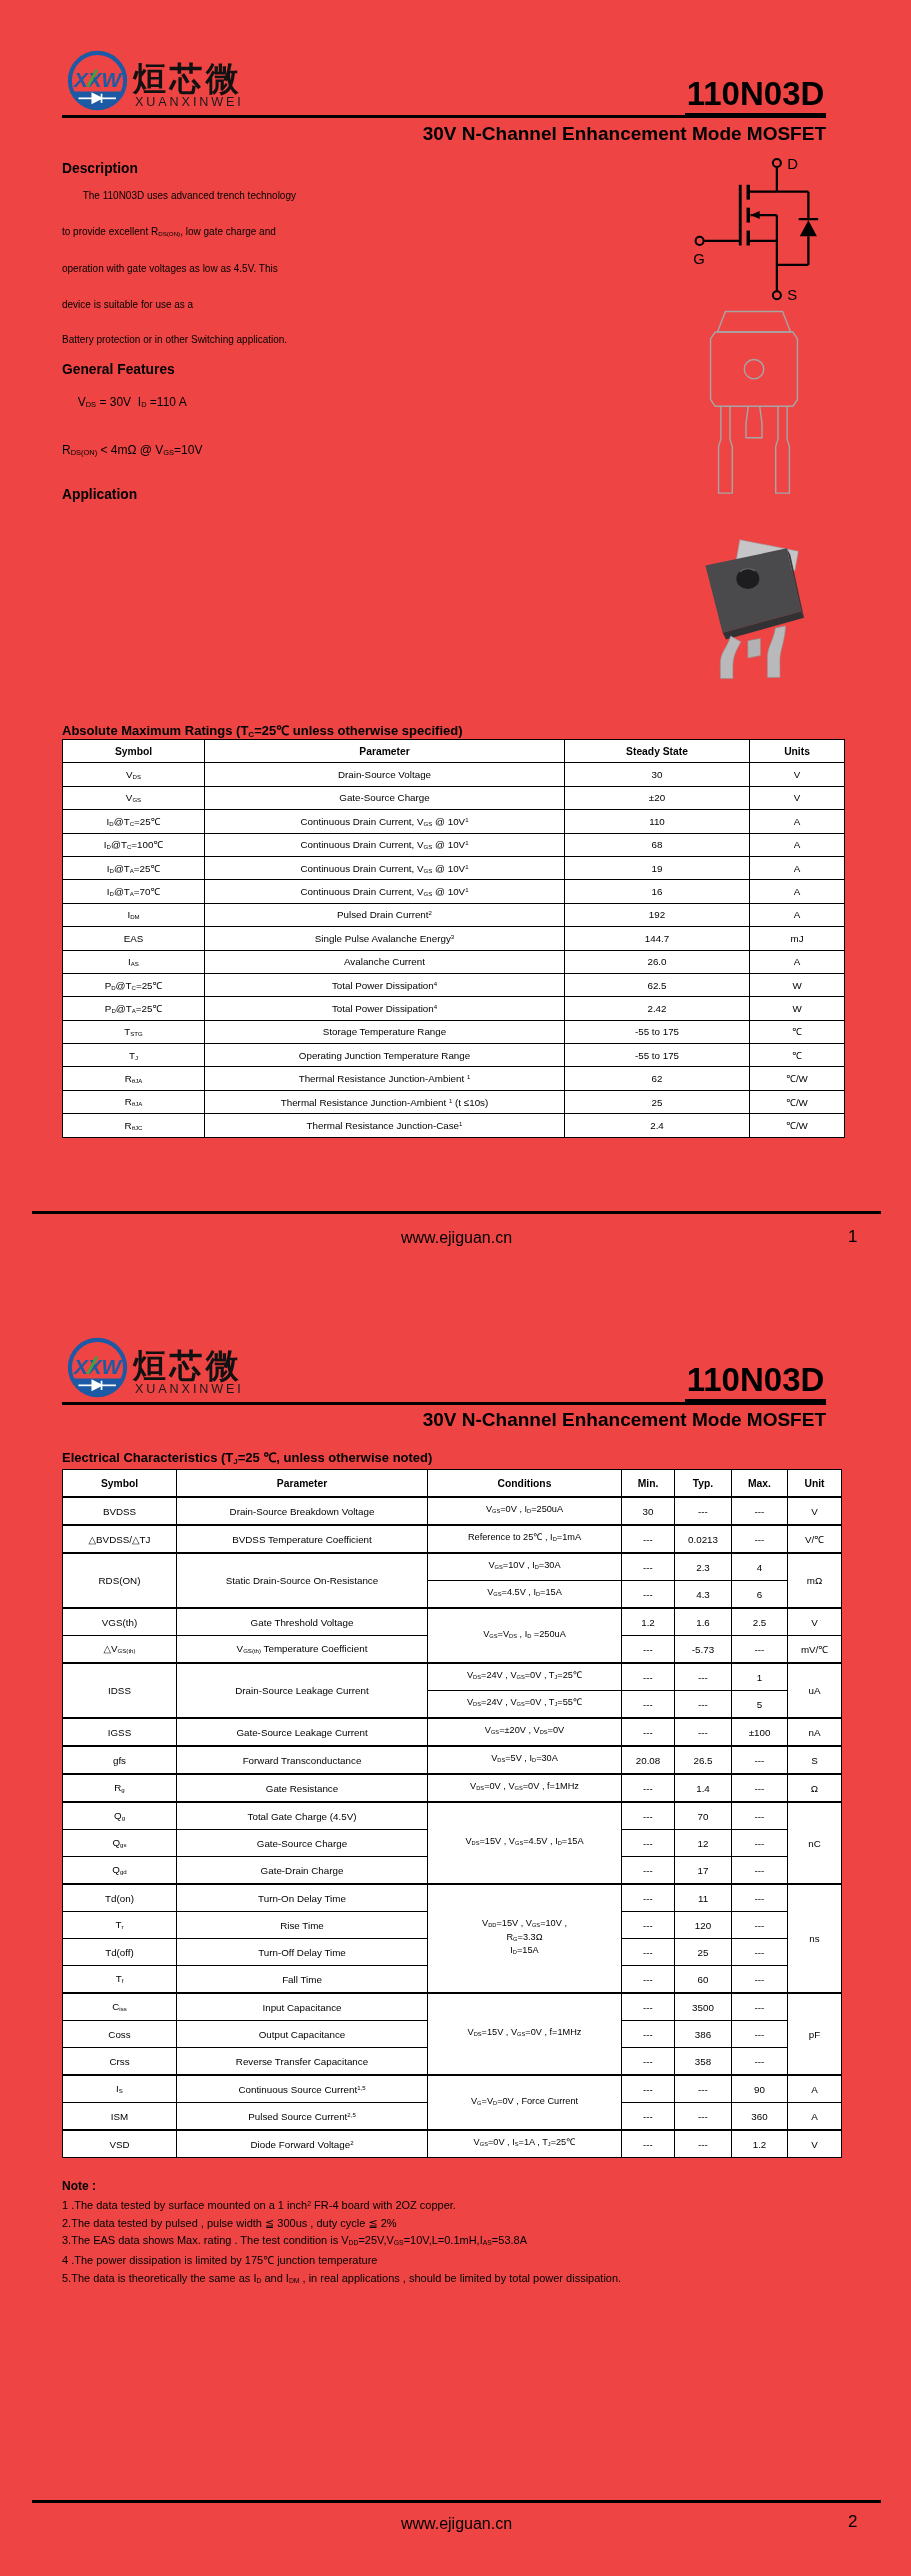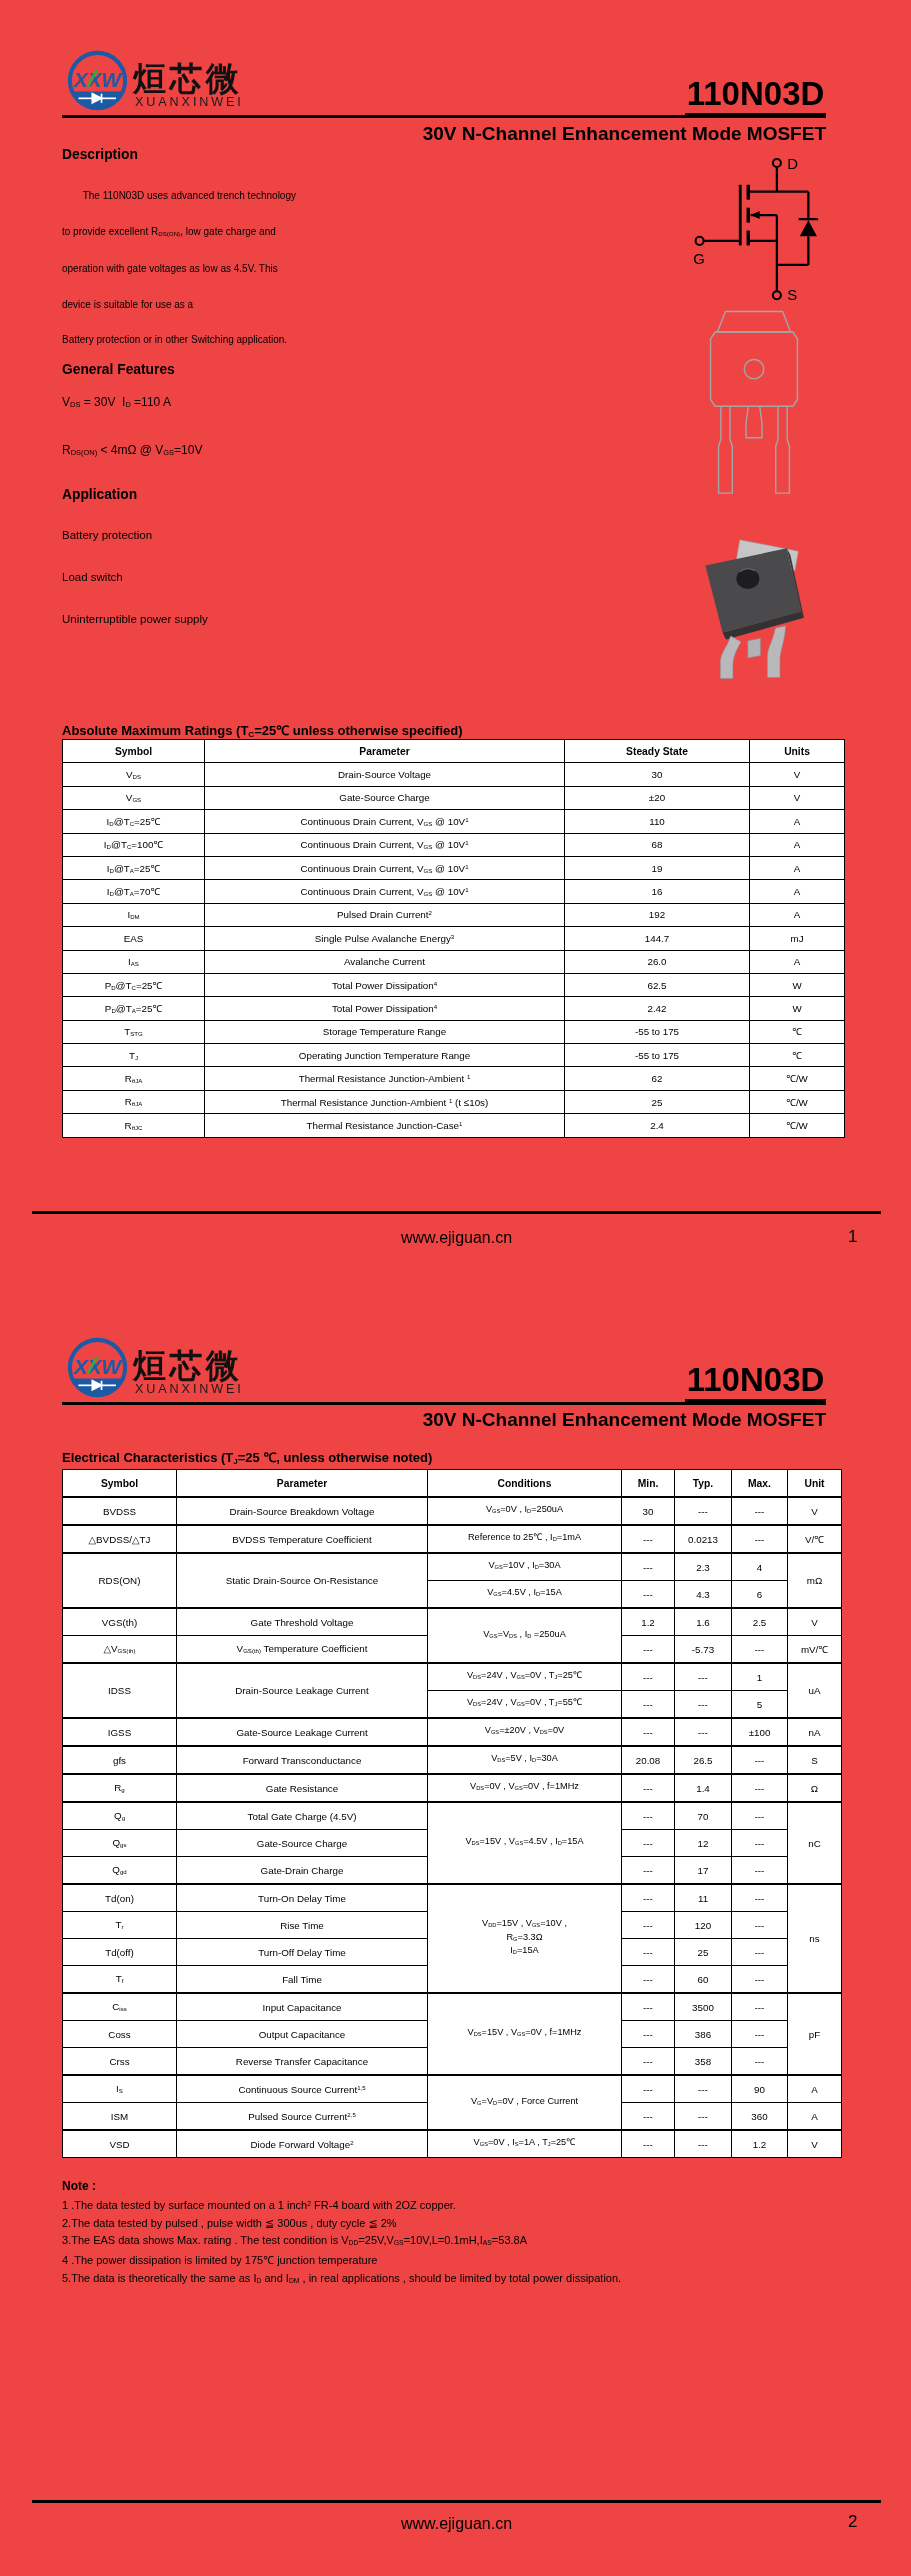--- a/index.html
+++ b/index.html
@@ -19,21 +19,21 @@
   .rule { background:#000; }
   .subtitle { font-size:19px; font-weight:bold; }
 
   .h1 { font-size:13.8px; font-weight:bold; }
   .h2 { font-size:13px; font-weight:bold; }
 
   .desc-lines { width:356px; font-size:10px; }
   .desc-lines p { margin:0 0 23.5px 0; line-height:12px; }
   .desc-lines p:first-child { text-indent:20.7px; }
 
-  .feat-lines { font-size:12px; }
+  .feat-lines { font-size:12px;text-align:center; }
   .feat-lines p { margin:0 0 33px 0; line-height:12px; }
 
   .app-lines { font-size:11.5px; }
   .app-lines p { margin:0 0 30px 0; line-height:12px; }
 
   .note-lines { font-size:11px; }
   .note-lines p { margin:0 0 5.2px 0; line-height:12px; }
   .note-heading { font-size:12px; font-weight:bold; }
 
   
@@ -76,41 +76,36 @@
   </svg>
   <div class="abs logo-cn" style="left:133px; top:57px;">烜芯微</div>
   <div class="abs logo-en" style="left:135px; top:95px;">XUANXINWEI</div>
 
   <div class="abs" style="right:85px; top:77px;">
     <span class="part-number">110N03D</span>
   </div>
   <div class="abs rule" style="left:62px; top:115px; width:764px; height:3.4px;"></div>
   <div class="abs subtitle" style="right:85px; top:123px;">30V N-Channel Enhancement Mode MOSFET</div>
 
-  <div class="abs h1" style="left:62px; top:147px;">Description</div>
+  <div class="abs h1" style="left:62px; top:161px;">Description</div>
   <div class="abs desc-lines" style="left:62px; top:190px;">
       <p>The 110N03D uses advanced trench technology</p>
       <p>to provide excellent R<sub>DS(ON)</sub>, low gate charge and</p>
       <p>operation with gate voltages as low as 4.5V. This</p>
       <p>device is suitable for use as a</p>
       <p>Battery protection or in other Switching application.</p>
     </div>
 
   <div class="abs h1" style="left:62px; top:362px;">General Features</div>
   <div class="abs feat-lines" style="left:62px; top:396px;">
       <p>V<sub>DS</sub> = 30V&nbsp;&nbsp;I<sub>D</sub> =110 A</p>
       <p>R<sub>DS(ON)</sub> &lt; 4mΩ @ V<sub>GS</sub>=10V</p>
     </div>
 
   <div class="abs h1" style="left:62px; top:487px;">Application</div>
-  <div class="abs app-lines" style="left:62px; top:529px;">
-      <p>Battery protection</p>
-      <p>Load switch</p>
-      <p>Uninterruptible power supply</p>
-    </div>
 
   <svg class="abs" style="left:691px; top:156px;" width="146" height="148" viewBox="0 0 255 258">
     <g stroke="#000" stroke-width="4" fill="none">
       <circle cx="150" cy="12" r="7" stroke-width="3.5"></circle>
       <line x1="150" y1="19" x2="150" y2="62"></line>
       <line x1="150" y1="62" x2="100" y2="62"></line>
       <line x1="100" y1="50" x2="100" y2="76" stroke-width="6"></line>
       <line x1="100" y1="90" x2="100" y2="116" stroke-width="6"></line>
       <line x1="100" y1="130" x2="100" y2="156" stroke-width="6"></line>
       <line x1="104" y1="103" x2="150" y2="103"></line>

